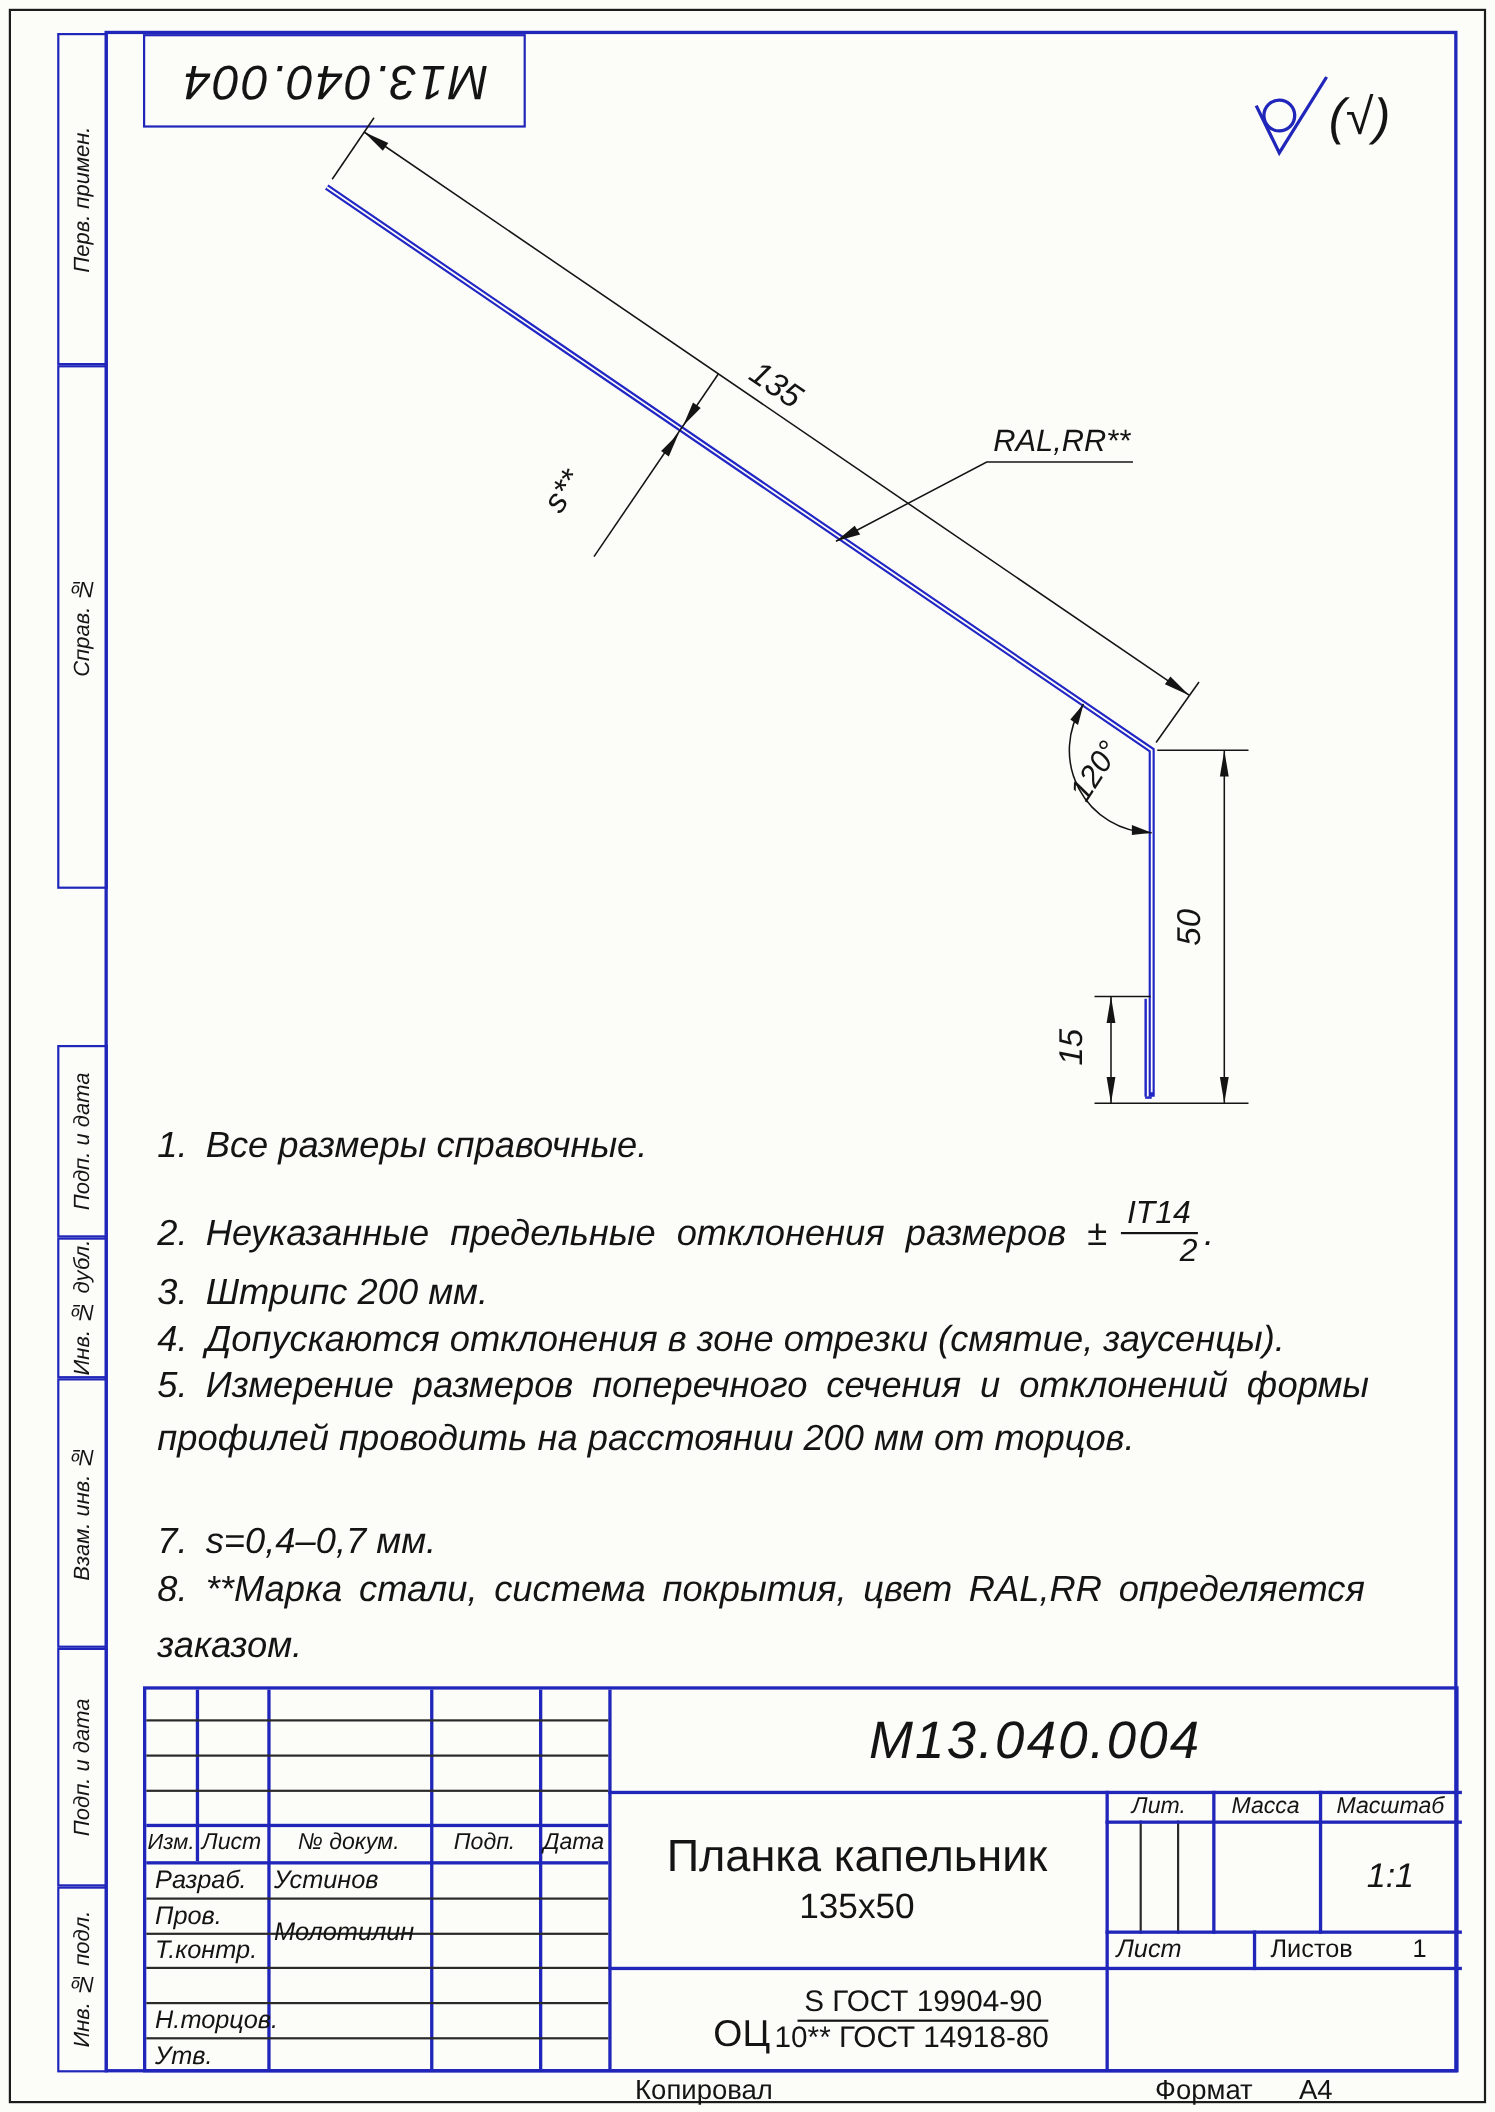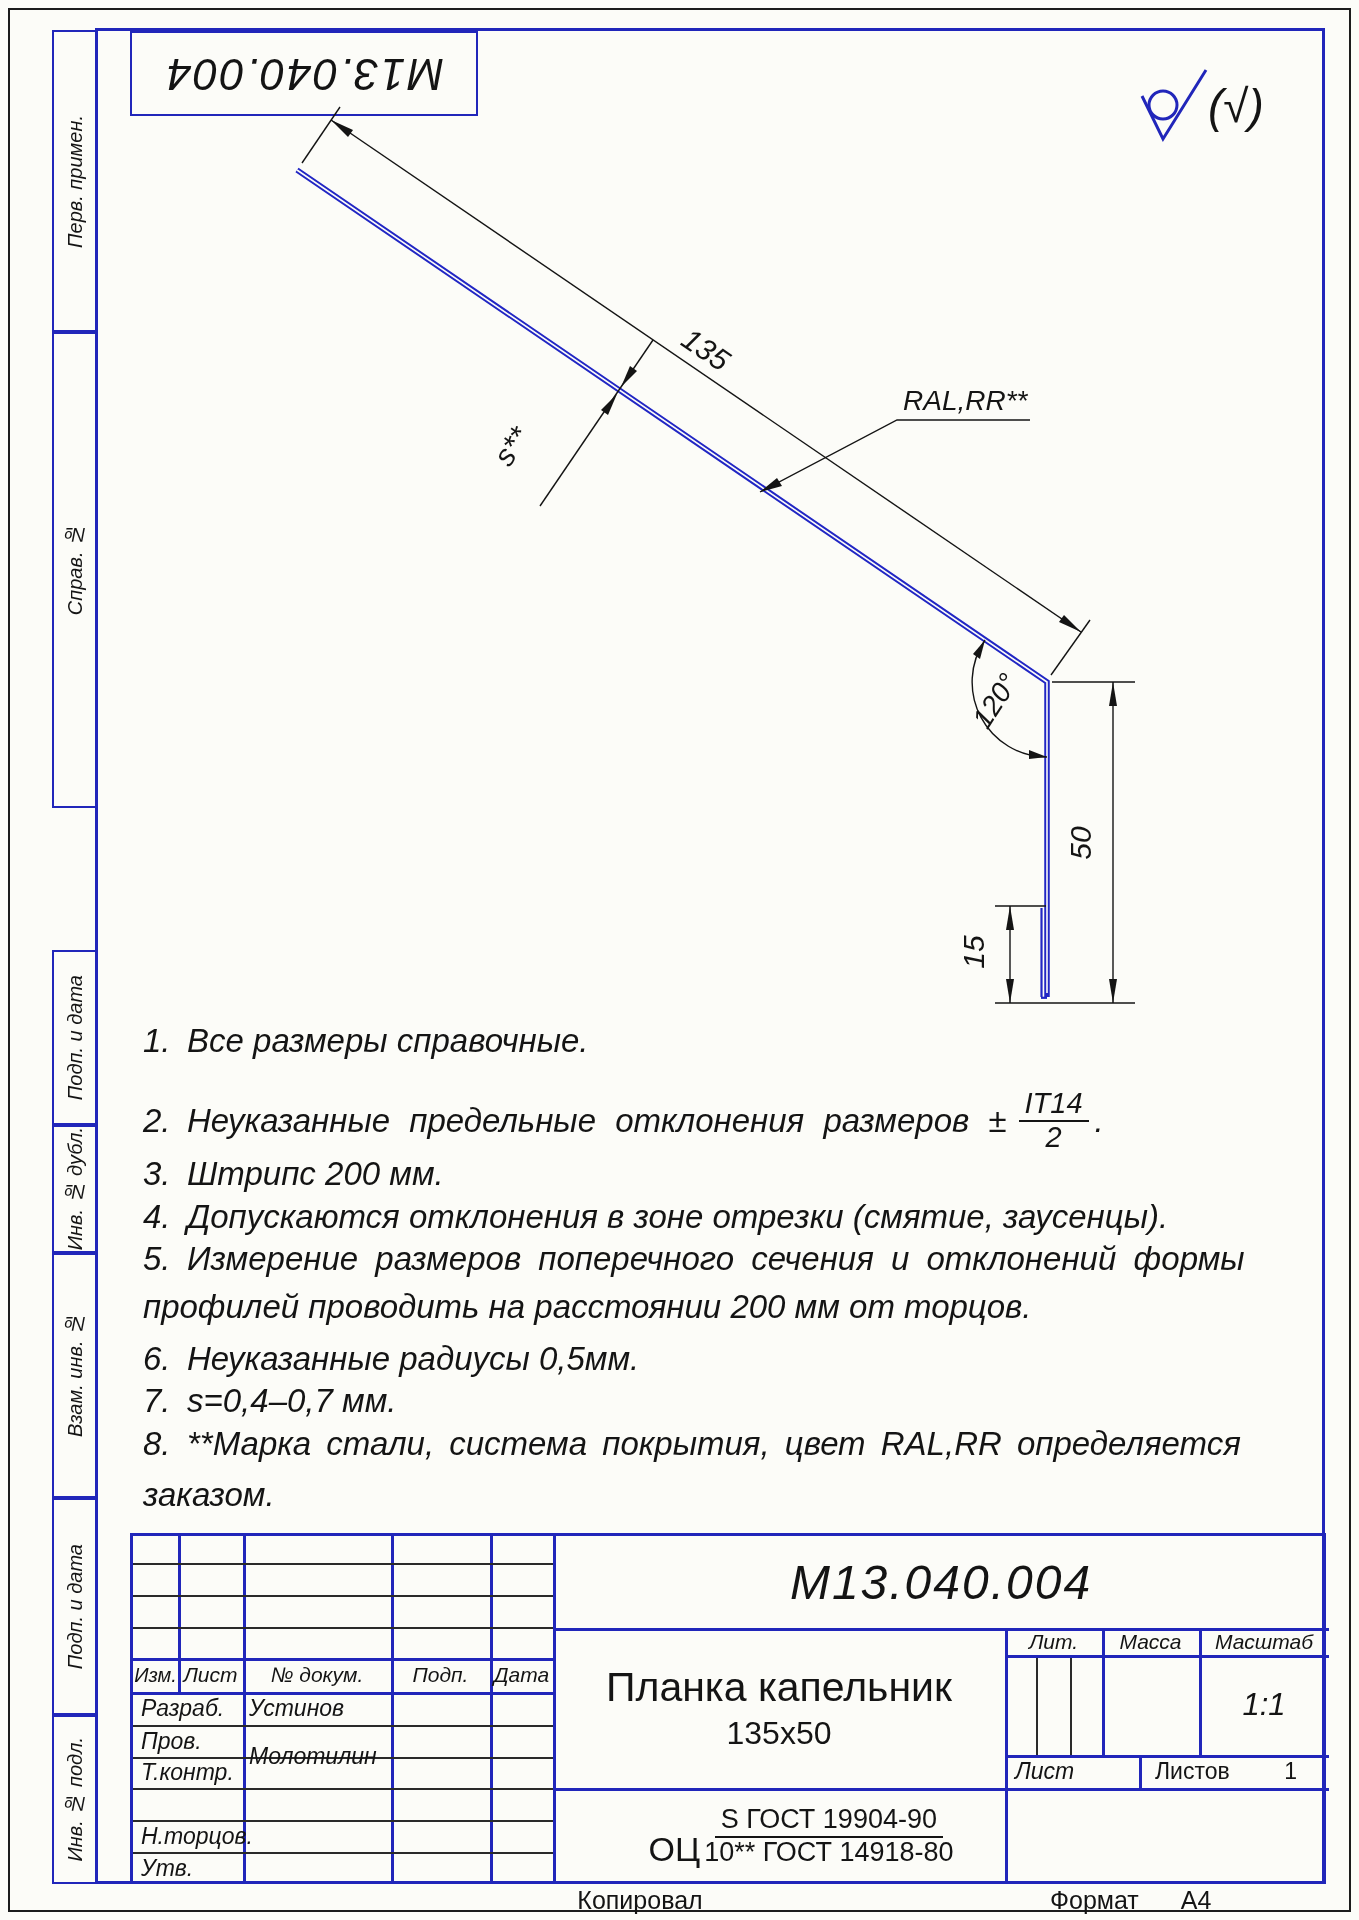--- a/index.html
+++ b/index.html
@@ -9,21 +9,21 @@
   .abs{position:absolute}
   .it{}
   .trim{left:8px;top:8px;width:1343px;height:1904px;border:2px solid #1c1c1c}
   .frame{left:95px;top:28px;width:1230px;height:1856px;border:3px solid #2126ba}
   .side-cell{left:52px;width:46px;border:2.5px solid #2126ba;display:flex;align-items:center;justify-content:center}
   .side-label{writing-mode:vertical-rl;transform:rotate(180deg);font-style:italic;font-size:20px;white-space:nowrap}
   .stamp{left:130px;top:31px;width:348px;height:85px;border:2.5px solid #2126ba;display:flex;align-items:center;justify-content:center}
   .stamp-text{transform:rotate(180deg);font-style:italic;font-size:44px;letter-spacing:2px}
   .note{position:absolute;left:143px;font-style:italic;font-size:33px;white-space:nowrap}
   .nnum{display:inline-block;width:44px}
-  .frac{display:inline-flex;flex-direction:column;align-items:center;font-size:29px;line-height:1.08;margin:0 6px 0 12px}
+  .frac{display:inline-flex;flex-direction:column;align-items:flex-end;font-size:29px;line-height:1.08;margin:0 6px 0 12px}
   .frac .ftop{border-bottom:2.5px solid #141414;padding:0 6px 1px}
   .tb{left:130px;top:1533px;width:1196px;height:351px;border:3px solid #2126ba}
   .vl{position:absolute;width:2.5px;background:#2126ba}
   .hl{position:absolute;height:2.5px;background:#2126ba}
   .vlk{position:absolute;width:1.5px;background:#2a2a2a}
   .hlk{position:absolute;height:1.5px;background:#2a2a2a}
   .cell{position:absolute;display:flex;align-items:center;justify-content:center;font-style:italic}
   .cell.left{justify-content:flex-start}
   svg text{font-style:italic;font-family:"Liberation Sans",sans-serif;fill:#141414}
 </style>
@@ -133,22 +133,20 @@
     <span>.</span>
     </div>
   <div class="note" style="top:1155px">
     <span class="nnum">3.</span><span>Штрипс 200 мм.</span></div>
   <div class="note" style="top:1198px">
     <span class="nnum">4.</span><span>Допускаются отклонения в зоне отрезки (смятие, заусенцы).</span></div>
   <div class="note" style="top:1240px">
     <span class="nnum">5.</span><span style="word-spacing:8px">Измерение размеров поперечного сечения и отклонений формы</span></div>
   <div class="note" style="top:1288px">
     <span>профилей проводить на расстоянии 200 мм от торцов.</span></div>
-  <div class="note" style="top:1340px">
-    <span class="nnum">6.</span><span>Неуказанные радиусы 0,5мм.</span></div>
   <div class="note" style="top:1382px">
     <span class="nnum">7.</span><span>s=0,4–0,7 мм.</span></div>
   <div class="note" style="top:1425px">
     <span class="nnum">8.</span><span style="word-spacing:6px">**Марка стали, система покрытия, цвет RAL,RR определяется</span></div>
   <div class="note" style="top:1476px">
     <span>заказом.</span></div>
 
   <div class="abs tb">
 
     <div class="vl" style="left:45px;top:0;height:156px"></div>

